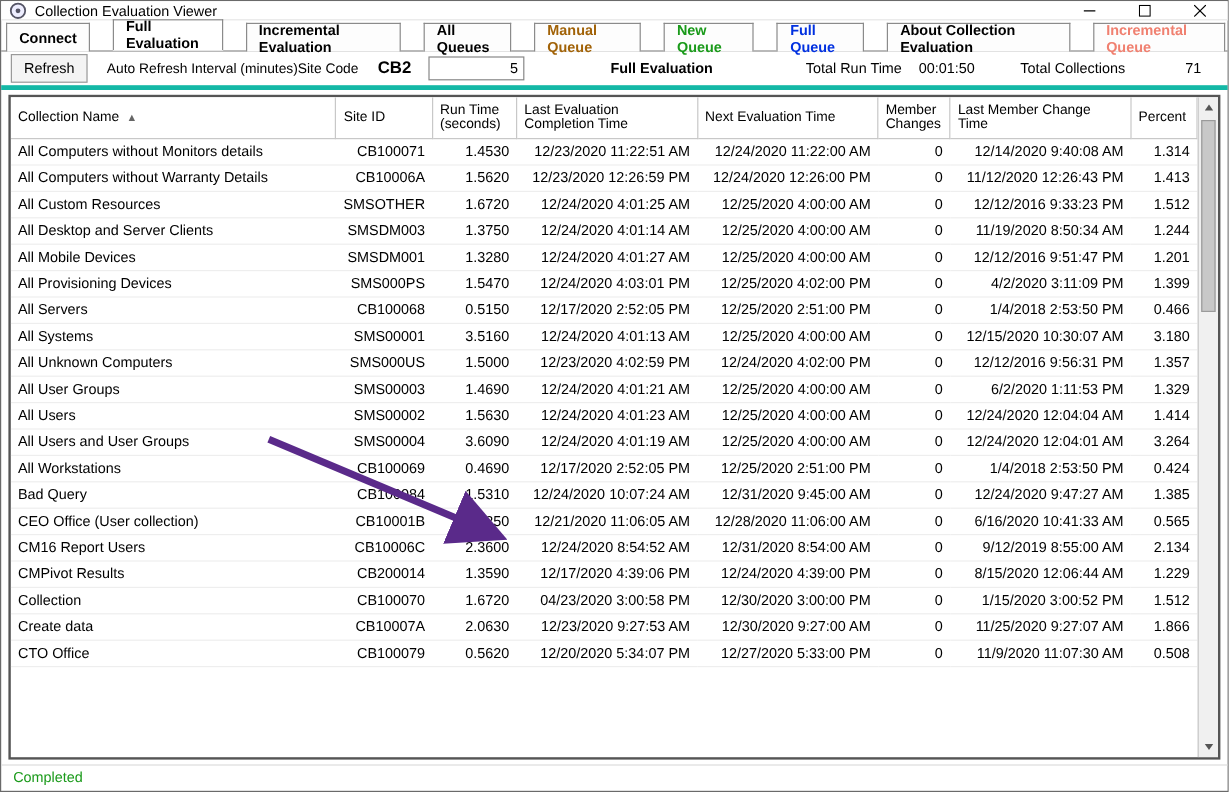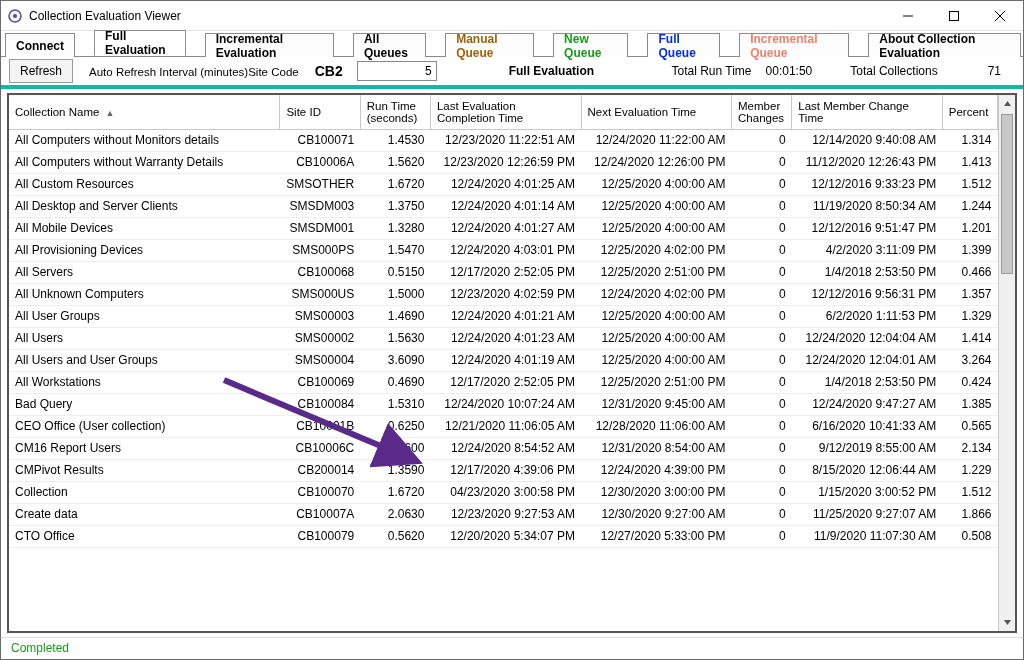--- a/index.html
+++ b/index.html
@@ -1,18 +1,18 @@
 <!DOCTYPE html>
 <html><head>
 <meta charset="utf-8">
 <style>
   * { box-sizing: border-box; }
   html, body { margin:0; padding:0; font-family: "Segoe UI", Tahoma, Arial, sans-serif; font-size:12px; color:#000; background:#fff; }
   .window { width:1024px; height:660px; border:1px solid #6a6a6a; background:#fff; display:flex; flex-direction:column; position:relative; }
-  .titlebar { height:30px; display:flex; align-items:center; padding:0 0 0 6px; background:#fff; border-bottom:1px solid #e6e6e6; }
+  .titlebar { height:16px; display:flex; align-items:center; padding:0 0 0 6px; background:#fff; border-bottom:1px solid #e6e6e6; }
   .titlebar .appicon { width:16px; height:16px; margin-right:6px; flex:0 0 auto; }
   .titlebar .title { flex:1; font-size:12px; }
   .wbtn { width:46px; height:30px; display:flex; align-items:center; justify-content:center; }
   .wbtn svg { display:block; }
   .tabs { height:26px; display:flex; align-items:flex-end; border-bottom:1px solid #8b8b8b; padding-left:4px; gap:17px; }
   .tab { height:24px; padding:0 10px; font-size:12px; display:flex; align-items:center; border:1px solid #8b8b8b; border-bottom:none; background:#fdfdfd; margin-right:2px; position:relative; top:1px; font-weight:bold; }
   .tab.active { background:#fff; border-bottom:1px solid #fff; height:26px; top:0; }
   .tab.red   { color:#a16207; }
   .tab.green { color:#1a9a1a; }
   .tab.blue  { color:#0030e0; }
@@ -79,22 +79,22 @@
   </div>
 
   <div class="tabs">
     <div class="tab">Connect</div>
     <div class="tab active">Full Evaluation</div>
     <div class="tab">Incremental Evaluation</div>
     <div class="tab">All Queues</div>
     <div class="tab red">Manual Queue</div>
     <div class="tab green">New Queue</div>
     <div class="tab blue">Full Queue</div>
+    <div class="tab">About Collection Evaluation</div>
     <div class="tab salmon">Incremental Queue</div>
-    <div class="tab">About Collection Evaluation</div>
   </div>
 
   <div class="toolbar">
     <button class="btn">Refresh</button>
     <div class="arwrap">
       <span class="arlabel">Auto Refresh Interval (minutes)</span>
       <span class="arlabel">
         <span>Site Code</span>&nbsp;&nbsp;&nbsp;&nbsp;
         <span class="arcode">CB2</span>
       </span>
@@ -201,20 +201,30 @@
               <td>All Servers</td>
               <td class="num">CB100068</td>
               <td class="num">0.5150</td>
               <td class="num">12/17/2020 2:52:05 PM</td>
               <td class="num">12/25/2020 2:51:00 PM</td>
               <td class="num">0</td>
               <td class="num">1/4/2018 2:53:50 PM</td>
               <td class="num">0.466</td>
             </tr>
             <tr>
+              <td>All Systems</td>
+              <td class="num">SMS00001</td>
+              <td class="num">3.5160</td>
+              <td class="num">12/24/2020 4:01:13 AM</td>
+              <td class="num">12/25/2020 4:00:00 AM</td>
+              <td class="num">0</td>
+              <td class="num">12/15/2020 10:30:07 AM</td>
+              <td class="num">3.180</td>
+            </tr>
+            <tr>
               <td>All Unknown Computers</td>
               <td class="num">SMS000US</td>
               <td class="num">1.5000</td>
               <td class="num">12/23/2020 4:02:59 PM</td>
               <td class="num">12/24/2020 4:02:00 PM</td>
               <td class="num">0</td>
               <td class="num">12/12/2016 9:56:31 PM</td>
               <td class="num">1.357</td>
             </tr>
             <tr>

